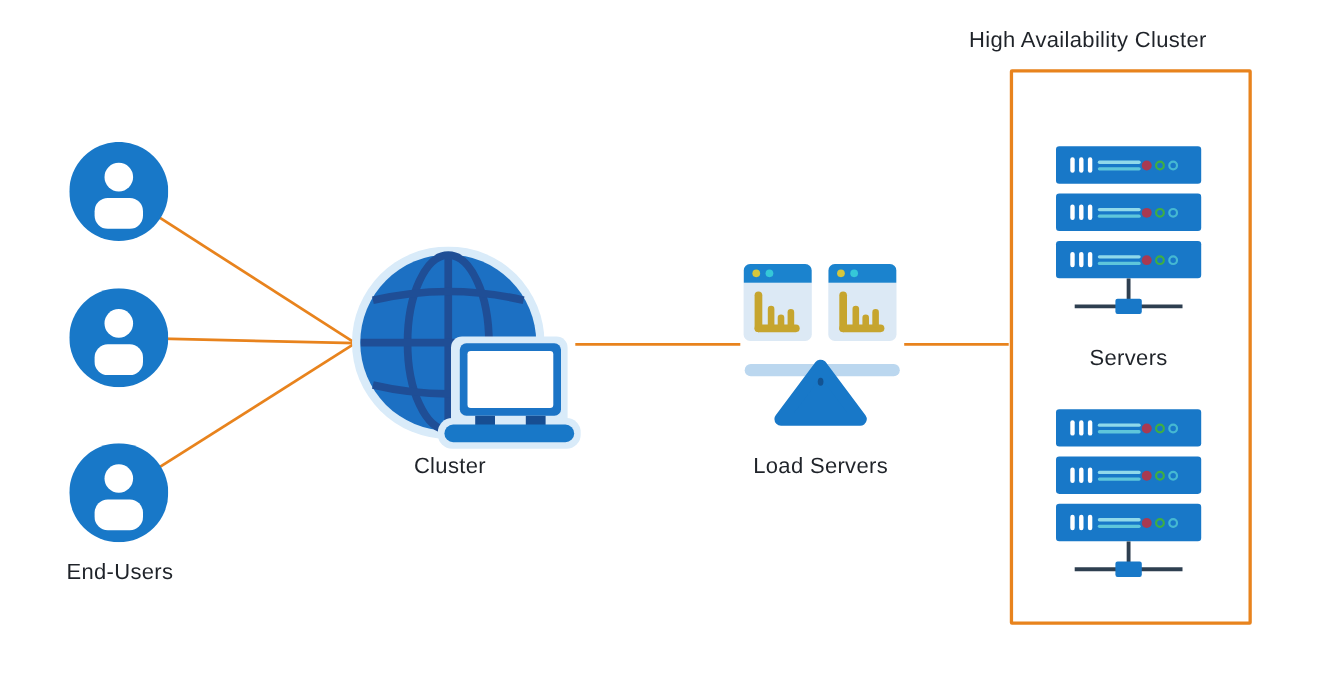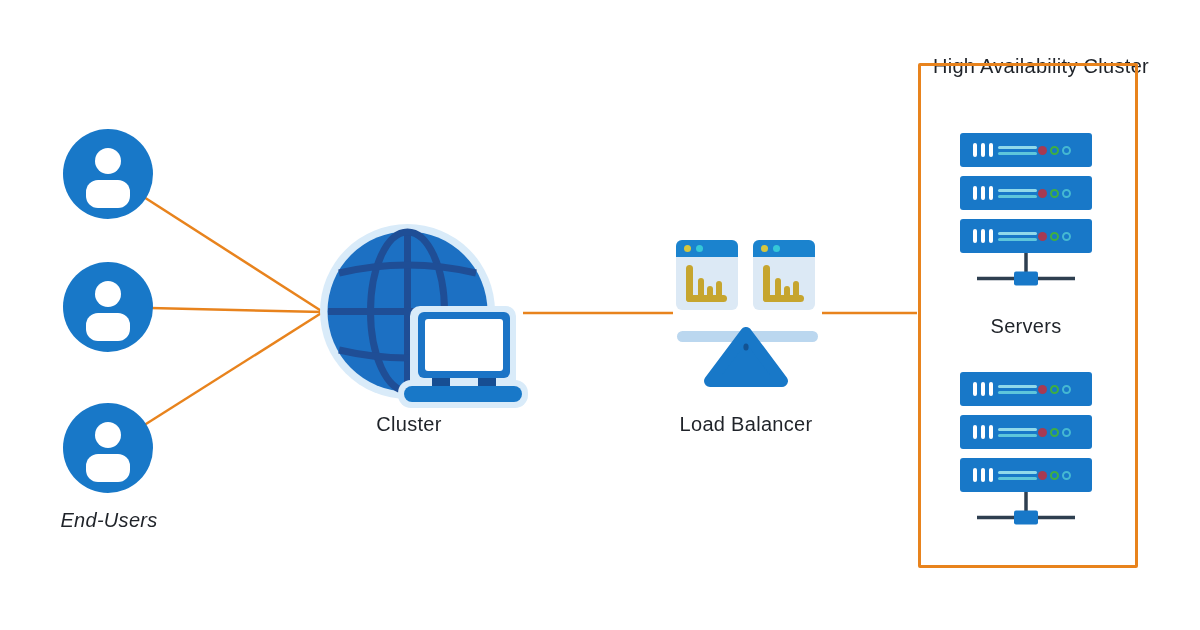--- a/index.html
+++ b/index.html
@@ -102,21 +102,21 @@
       </div>
 
       <div class="user-node">
         <svg width="90" height="90" viewBox="0 0 90 90">
           <circle cx="45" cy="45" r="45" fill="#1878C8"></circle>
           <circle cx="45" cy="32" r="13" fill="#ffffff"></circle>
           <rect x="23" y="51" width="44" height="28" rx="12" fill="#ffffff"></rect>
         </svg>
       </div>
     </div>
-  <div class="node-label" style="left:109px;top:509px;font-style:italic;">End-Users</div>
+  <div class="node-label" style="left:109px;top:509px;">End-Users</div>
 
   <div class="globe">
     <svg width="175" height="175" viewBox="0 0 175 175">
       <circle cx="87.5" cy="87.5" r="87.5" fill="#D9EBF9"></circle>
       <circle cx="87.5" cy="87.5" r="80" fill="#1C70C3"></circle>
       <g stroke="#1F4E96" stroke-width="7" fill="none">
         <line x1="87.5" y1="8" x2="87.5" y2="167"></line>
         <ellipse cx="87.5" cy="87.5" rx="37" ry="79.5"></ellipse>
         <line x1="8" y1="87.5" x2="167" y2="87.5"></line>
         <path d="M19,49 Q87.5,33 156,49"></path>
@@ -163,23 +163,23 @@
         <div class="bw-bar b3"></div>
       </div>
     </div>
   <div class="balance-beam"></div>
   <div class="balance-fulcrum">
     <svg width="92" height="72" viewBox="0 0 92 72">
       <path d="M46 13 L82 61 L10 61 Z" fill="#1878C8" stroke="#1878C8" stroke-width="12" stroke-linejoin="round"></path>
       <ellipse cx="46" cy="27" rx="2.6" ry="3.6" fill="rgba(16,58,110,0.6)"></ellipse>
     </svg>
   </div>
-  <div class="node-label" style="left:746px;top:413px;">Load Balancer</div>
-
-  <div class="node-label" style="left:1041px;top:26px;margin-top:29px;">High Availability Cluster</div>
+  <div class="node-label" style="left:746px;top:413px;">Load Servers</div>
+
+  <div class="node-label" style="left:989px;top:26px;">High Availability Cluster</div>
   <div class="cluster-box"></div>
 
   <div class="server-stack stack-a">
 
       <div class="server-unit">
         <span class="vbars">
           <span class="vbar"></span>
           <span class="vbar"></span>
           <span class="vbar"></span>
         </span>

